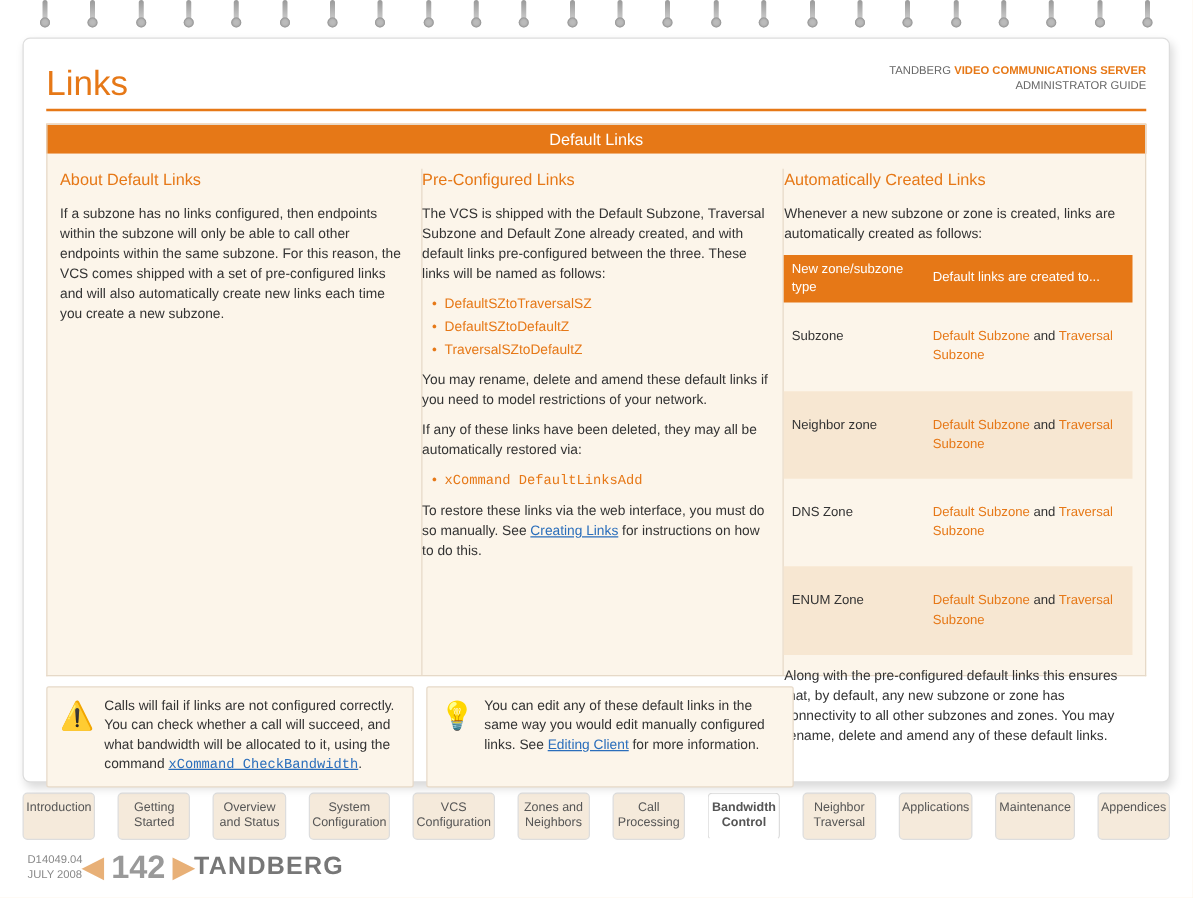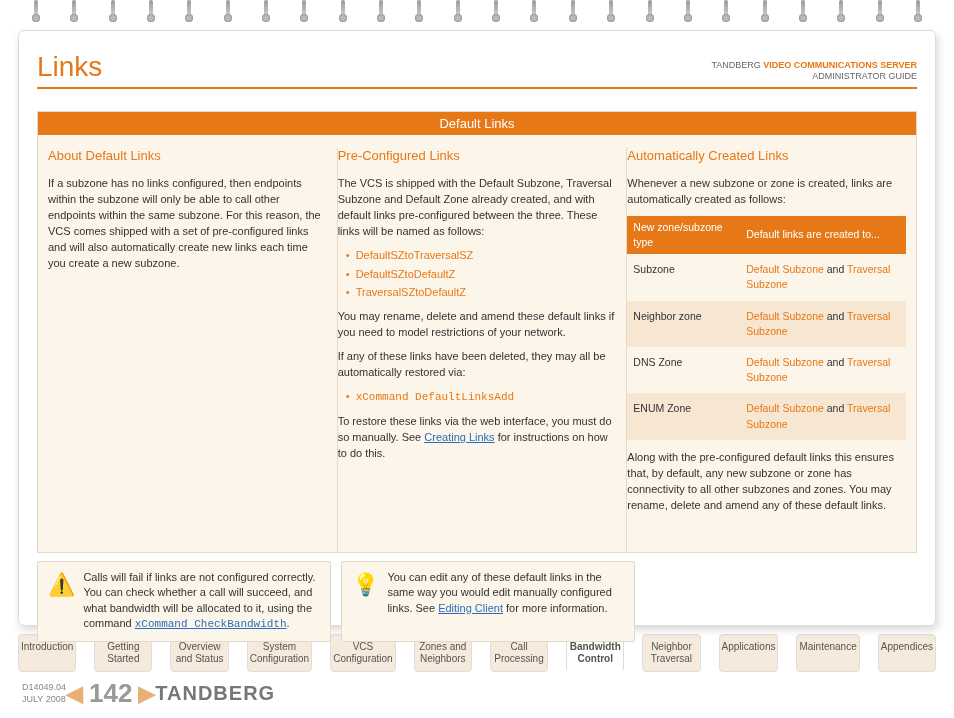--- a/index.html
+++ b/index.html
@@ -2,38 +2,38 @@
 <html><head>
 <meta charset="utf-8">
 <style>
   * { box-sizing: border-box; margin: 0; padding: 0; }
   body { font-family: Arial, Helvetica, sans-serif; background: #fff; width: 954px; height: 718px; overflow: hidden; position: relative; }
   .spiral { display: flex; justify-content: space-between; padding: 0 30px; height: 30px; align-items: flex-start; }
   .ring { width: 12px; height: 24px; position: relative; }
   .ring::before { content:""; position:absolute; top:0; left:4px; width:4px; height:16px; background: linear-gradient(#999,#ccc); border-radius:2px; }
   .ring::after { content:""; position:absolute; top:14px; left:2px; width:8px; height:8px; background:#bbb; border-radius:50%; box-shadow: inset 0 0 2px #666; }
   .page { margin: 0 18px; background:#fff; border:1px solid #ddd; border-radius:6px; padding: 20px 18px 12px 18px; box-shadow: 2px 4px 8px rgba(0,0,0,.15); position: relative; height: 596px; }
-  .hdr { display:flex; justify-content: space-between; align-items: flex-end; border-bottom: 2px solid #e67817; padding-bottom: 4px; }
+  .hdr { display:flex; justify-content: space-between; border-bottom: 2px solid #e67817; padding-bottom: 4px; }
   .title { font-size: 28px; color:#e67817; font-weight: 400; }
   .brand { text-align: right; font-size: 9px; color:#666; line-height:1.3; }
   .brand .orange { color:#e67817; font-weight: bold; }
-  .bar { background:#e67817; color:#fff; text-align:center; font-size:13px; padding:4px 0; margin-top:22px; border:1px solid #e6d9c8; border-bottom:none; }
+  .bar { background:#e67817; color:#fff; text-align:center; font-size:13px; padding:4px 0; margin-top:10px; border:1px solid #e6d9c8; border-bottom:none; }
   .cols { display:flex; background:#fcf5ea; border:1px solid #e6d9c8; border-top:none; padding:12px 10px 0 10px; height: 418px; }
   .col { flex:1; font-size:11px; color:#333; line-height:1.45; border-right:1px solid #e6d9c8; padding-right:10px; }
   .col:last-child { border-right:none; padding-right:0; }
   .col h3 { color:#e67817; font-size:13px; font-weight:400; margin-bottom:10px; }
   .col p { margin-bottom:8px; }
   ul.o { list-style:none; padding-left:8px; margin:4px 0 8px 0; }
   ul.o li { color:#e67817; position:relative; padding-left:10px; margin-bottom:3px; }
   ul.o li::before { content:"•"; position:absolute; left:0; color:#e67817; }
   .code { font-family: "Courier New", monospace; color:#e67817; }
   a.link { color:#2a6ebb; text-decoration: underline; }
   table.auto { width:100%; border-collapse: collapse; font-size:10.5px; margin:6px 0 10px 0; }
   table.auto th { background:#e67817; color:#fff; text-align:left; padding:4px 6px; font-weight:400; }
-  table.auto td { padding:8px 6px; vertical-align: top; }
+  table.auto td { padding:20px 6px; vertical-align: top; }
   table.auto tr:nth-child(even) td { background:#f7e7d2; }
   .tl { color:#e67817; }
   .notes { display:flex; gap:10px; margin-top:8px; }
   .note { flex:1; background:#fcf5ea; border:1px solid #e6d9c8; padding:8px 10px; font-size:11px; color:#333; line-height:1.4; display:flex; gap:8px; border-radius:2px; }
   .note .icon { font-size:22px; flex-shrink:0; }
   .tabs { display:flex; gap:18px; margin: 8px 18px 0 18px; }
   .tab { flex:1; background:#f5eadb; border:1px solid #ddd; border-radius:4px; font-size:10px; color:#555; text-align:center; padding:6px 2px; line-height:1.2; cursor:pointer; }
   .tab.active { background:#fff; font-weight:bold; border-bottom-color:#fff; box-shadow:0 -2px 0 #fff inset; }
   .foot { display:flex; justify-content: flex-start; align-items: center; margin: 6px 22px 0 22px; }
   .docid { font-size:9px; color:#888; line-height:1.3; }

